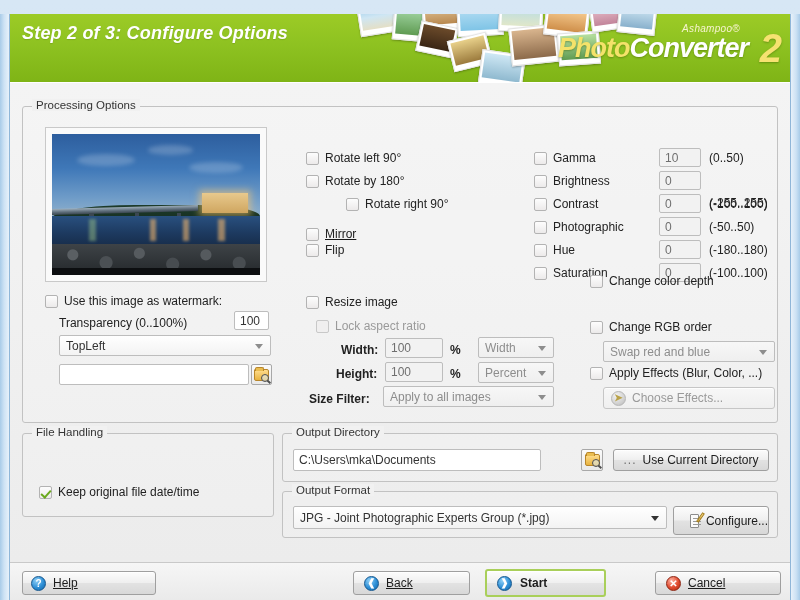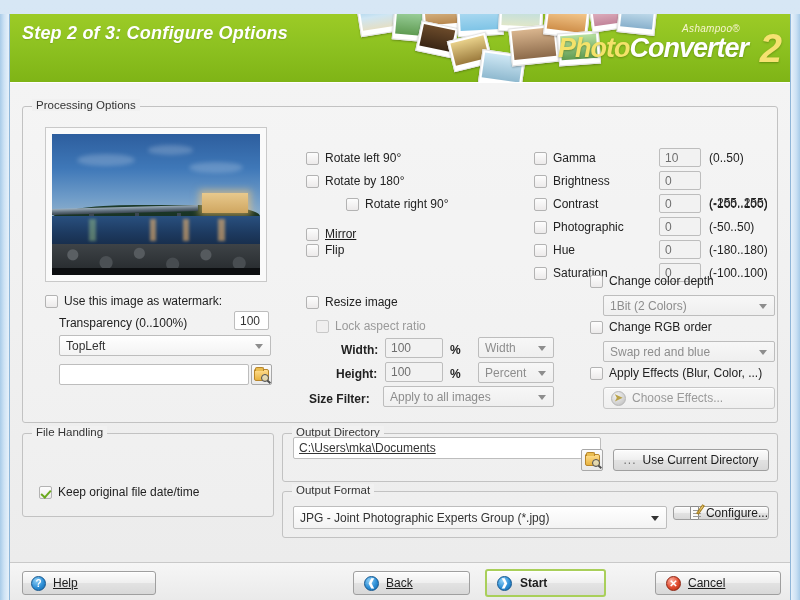--- a/index.html
+++ b/index.html
@@ -498,24 +498,20 @@
         <div class="plain-label" style="left:286px;top:285px;font-weight:bold;">Size Filter:</div>
         <div class="sel disabled" style="left:360px;top:279px;width:171px;height:21px;">
           <span>Apply to all images</span>
           <span class="arrow"></span>
         </div>
 
         <div class="cb-row" style="left:567px;top:167px;">
           <span class="cbox"></span>
           <span class="cb-label">Change color depth</span>
         </div>
-        <div class="sel disabled" style="left:580px;top:188px;width:172px;height:21px;">
-          <span>1Bit (2 Colors)</span>
-          <span class="arrow"></span>
-        </div>
 
         <div class="cb-row" style="left:567px;top:213px;">
           <span class="cbox"></span>
           <span class="cb-label">Change RGB order</span>
         </div>
         <div class="sel disabled" style="left:580px;top:234px;width:172px;height:21px;">
           <span>Swap red and blue</span>
           <span class="arrow"></span>
         </div>
 
@@ -534,39 +530,39 @@
       <div class="group" id="grp-filehandling">
         <div class="grp-title">File Handling</div>
         <div class="cb-row" style="left:16px;top:51px;">
           <span class="cbox checked"></span>
           <span class="cb-label">Keep original file date/time</span>
         </div>
       </div>
 
       <div class="group" id="grp-outdir">
         <div class="grp-title">Output Directory</div>
-        <div class="txt" style="position:absolute;left:10px;top:3px;width:308px;height:22px;text-decoration:underline;">C:\Users\mka\Documents</div>
+        <div class="txt" style="position:absolute;left:10px;top:15px;width:248px;height:22px;">C:\Users\mka\Documents</div>
         <div class="browse" style="left:298px;top:15px;width:22px;height:22px;">
           <span class="folder">
               <span class="mag"></span>
             </span>
         </div>
         <div class="btn" style="left:330px;top:15px;width:156px;height:22px;justify-content:center;">
           <span style="color:#6f6f6f;margin-right:6px;letter-spacing:1px;">...</span>
           <span>Use Current Directory</span>
         </div>
       </div>
 
       <div class="group" id="grp-outfmt">
         <div class="grp-title">Output Format</div>
         <div class="sel strong" style="left:10px;top:14px;width:374px;height:23px;">
           <span>JPG - Joint Photographic Experts Group (*.jpg)</span>
           <span class="arrow"></span>
         </div>
-        <div class="btn" style="left:390px;top:14px;width:96px;height:14px;padding-left:16px;">
+        <div class="btn" style="left:390px;top:14px;width:96px;height:29px;padding-left:16px;">
           <span class="note">
               <span class="pencil"></span>
             </span>
           <span style="margin-left:7px;">Configure...</span>
         </div>
       </div>
     </div>
 
     <div id="footer">
       <div class="btn" style="left:12px;top:8px;width:134px;height:24px;padding-left:8px;">

